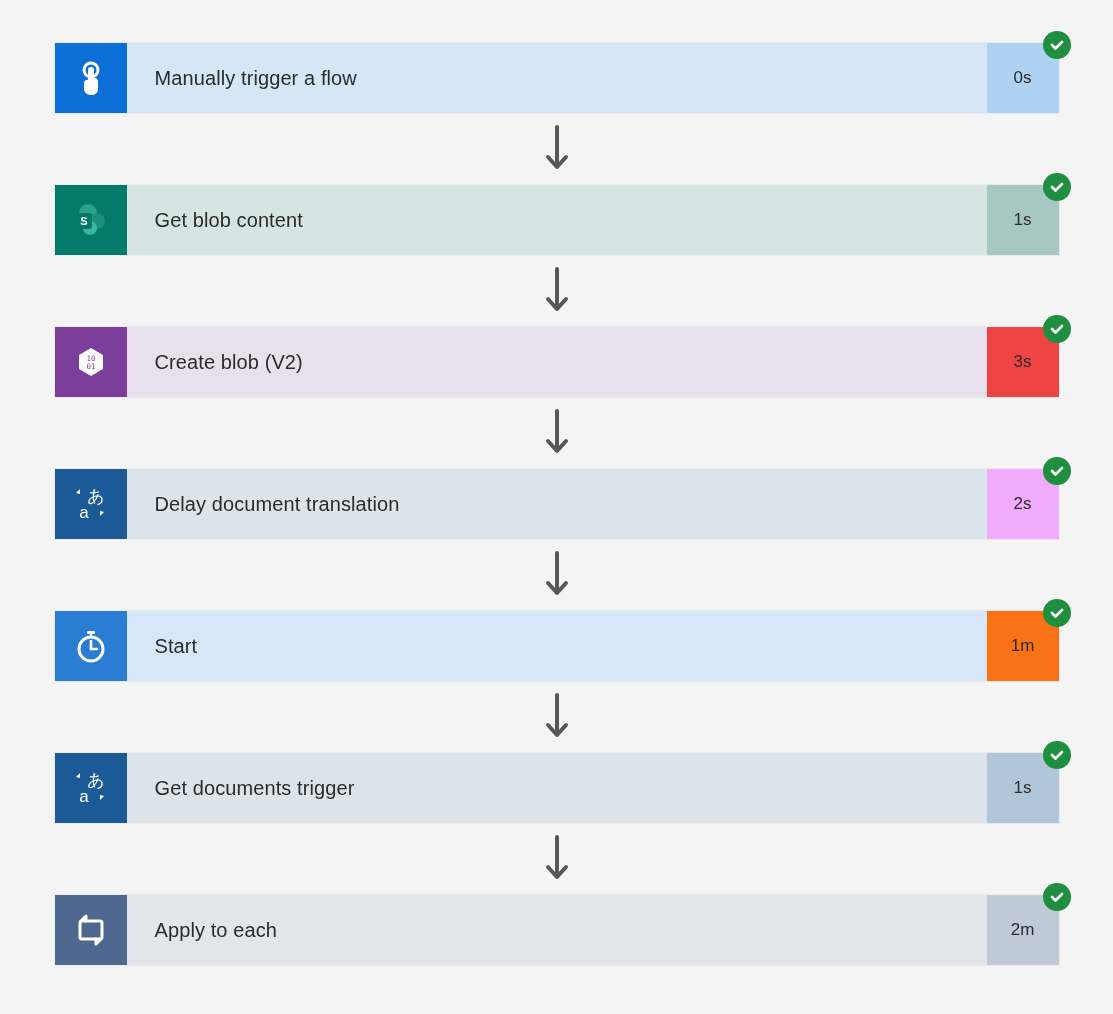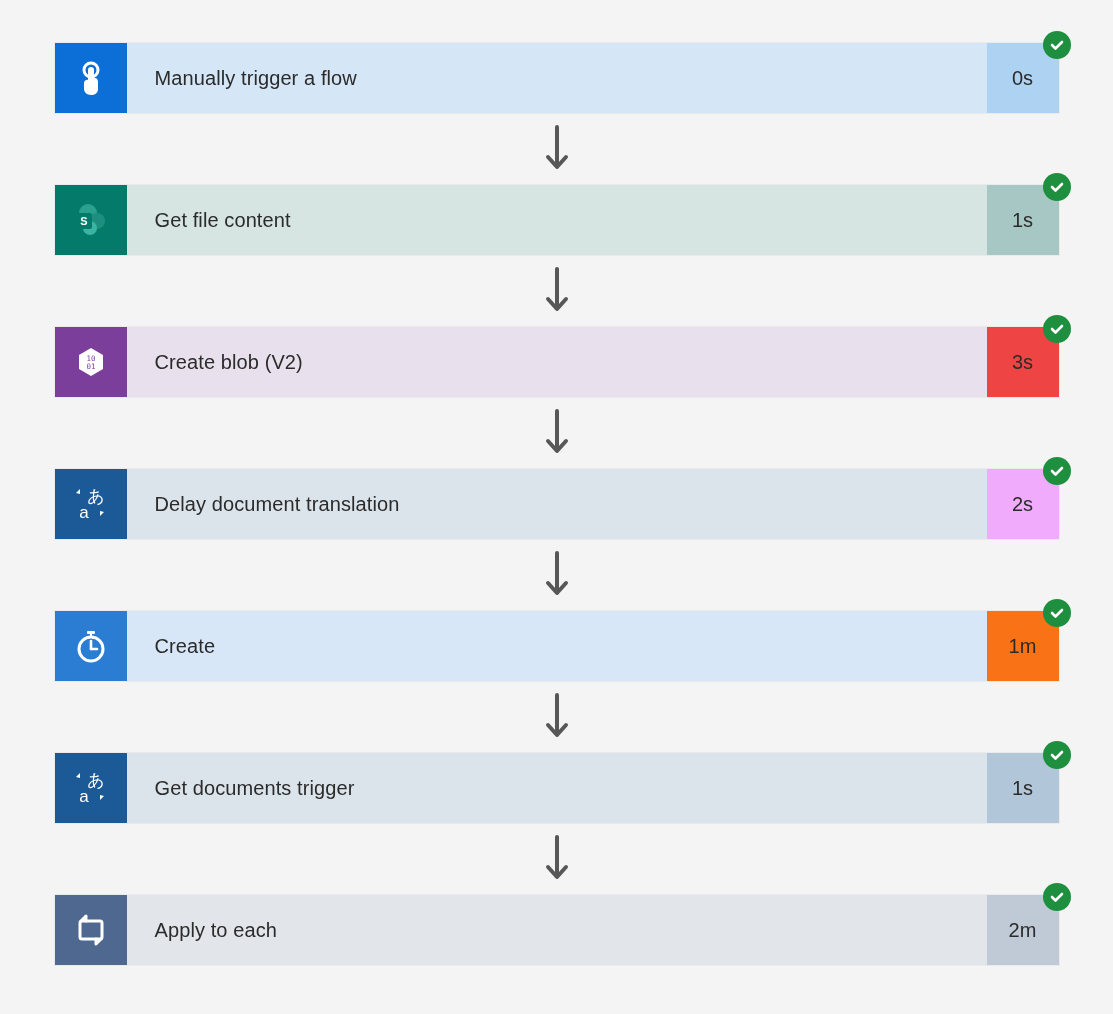--- a/index.html
+++ b/index.html
@@ -39,21 +39,21 @@
     font-size: 20px;
     color: #2b2b2b;
     letter-spacing: 0.1px;
   }
   .step .duration {
     width: 72px;
     min-width: 72px;
     display: flex;
     align-items: center;
     justify-content: center;
-    font-size: 20px;
+    font-size: 17px;
     color: #2b2b2b;
   }
   .status {
     position: absolute;
     top: -12px;
     right: -12px;
     width: 28px;
     height: 28px;
     border-radius: 50%;
     background: #1e8f3e;
@@ -102,21 +102,21 @@
   <div class="step">
     <div class="icon" style="background:#047a6b">
       <svg width="38" height="38" viewBox="0 0 38 38">
         <circle cx="16" cy="12" r="9" fill="#2aa08f"></circle>
         <circle cx="25" cy="20" r="8" fill="#1e8f7f"></circle>
         <circle cx="18" cy="27" r="7" fill="#3ab5a3"></circle>
         <rect x="4" y="12" width="16" height="16" rx="2" fill="#047a6b"></rect>
         <text x="12" y="24" font-size="11" font-weight="700" fill="#fff" text-anchor="middle" font-family="Segoe UI, sans-serif">S</text>
       </svg>
     </div>
-    <div class="label" style="background:#d6e5e1">Get file content</div>
+    <div class="label" style="background:#d6e5e1">Get blob content</div>
     <div class="duration" style="background:#a6c7c3">1s</div>
     <div class="status">
       <svg width="16" height="16" viewBox="0 0 16 16">
           <path d="M3 8 L6.5 11.5 L13 5" stroke="#fff" stroke-width="2.6" fill="none" stroke-linecap="round" stroke-linejoin="round"></path>
         </svg>
     </div>
   </div>
 
   <div class="arrow">
     <svg width="28" height="52" viewBox="0 0 28 52">
@@ -174,21 +174,21 @@
   <div class="step">
     <div class="icon" style="background:#2b7cd3">
       <svg width="40" height="40" viewBox="0 0 40 40">
         <rect x="16" y="5" width="8" height="3" rx="1" fill="#fff"></rect>
         <line x1="20" y1="8" x2="20" y2="11" stroke="#fff" stroke-width="2"></line>
         <circle cx="20" cy="23" r="12" fill="none" stroke="#fff" stroke-width="3"></circle>
         <line x1="20" y1="23" x2="20" y2="15" stroke="#fff" stroke-width="2.6" stroke-linecap="round"></line>
         <line x1="20" y1="23" x2="26" y2="23" stroke="#fff" stroke-width="2.6" stroke-linecap="round"></line>
       </svg>
     </div>
-    <div class="label" style="background:#d7e7f7">Create</div>
+    <div class="label" style="background:#d7e7f7">Start</div>
     <div class="duration" style="background:#f97316">1m</div>
     <div class="status">
       <svg width="16" height="16" viewBox="0 0 16 16">
           <path d="M3 8 L6.5 11.5 L13 5" stroke="#fff" stroke-width="2.6" fill="none" stroke-linecap="round" stroke-linejoin="round"></path>
         </svg>
     </div>
   </div>
 
   <div class="arrow">
     <svg width="28" height="52" viewBox="0 0 28 52">

